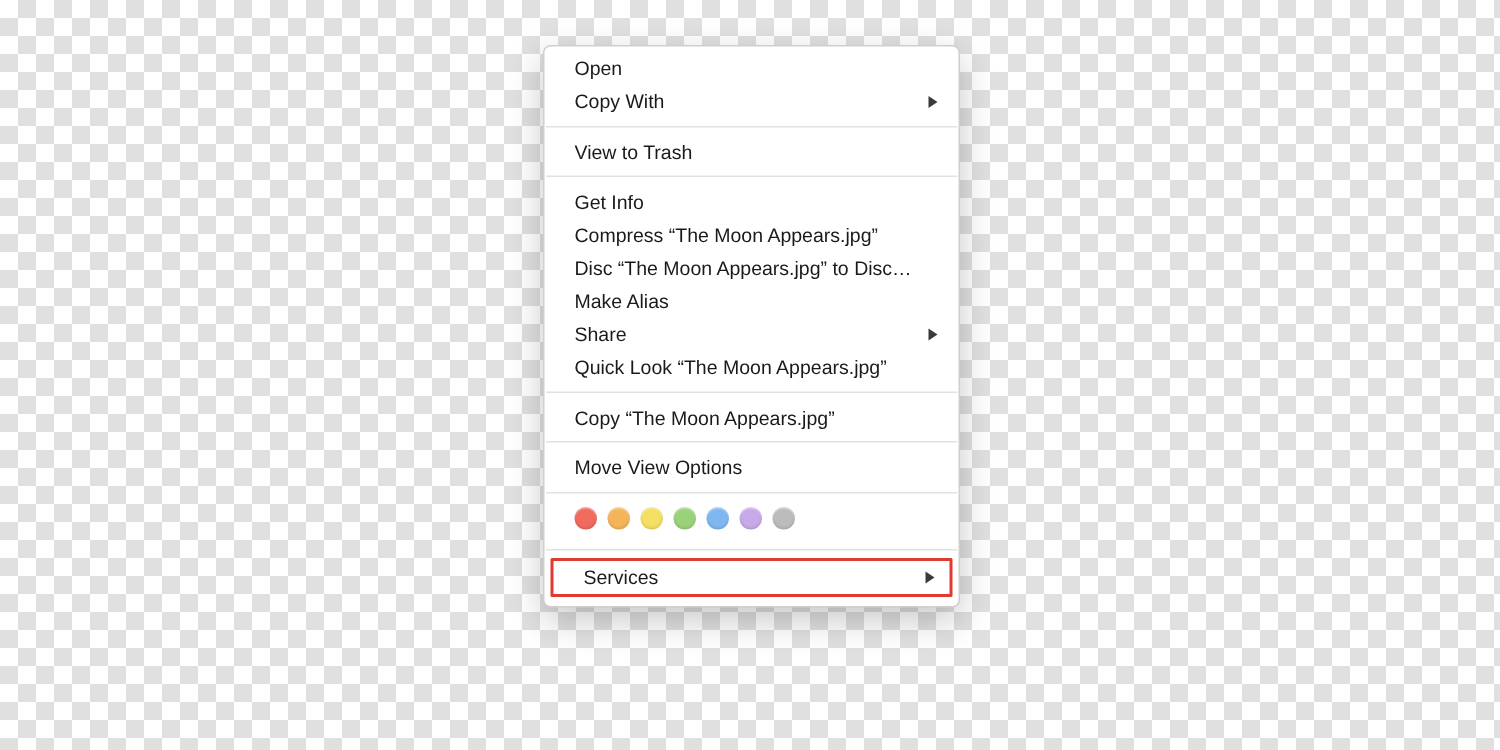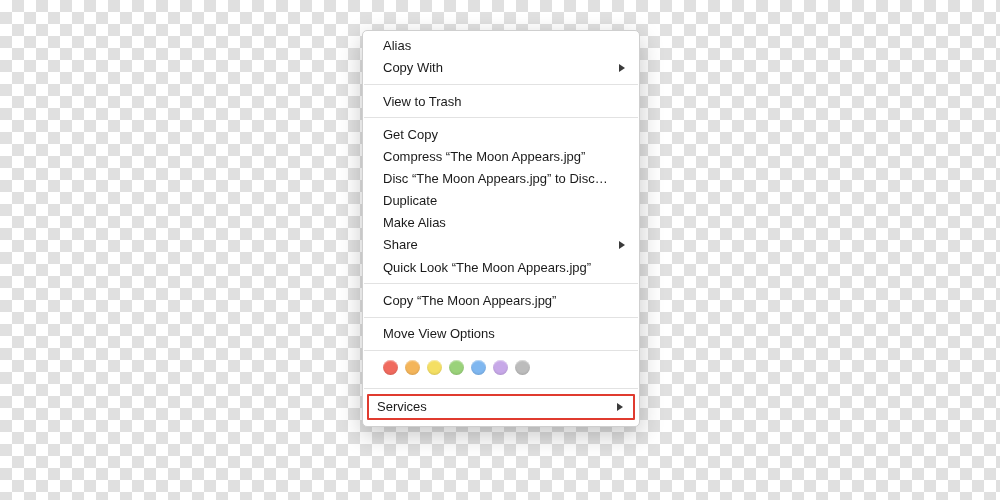--- a/index.html
+++ b/index.html
@@ -61,63 +61,60 @@
       width: 15px; height: 15px;
       border-radius: 50%;
       box-shadow: inset 0 -1px 2px rgba(0,0,0,0.12), inset 0 1px 1px rgba(255,255,255,0.5);
     }
     .highlight-box {
       border: 2px solid #e03b2f;
       margin: 0 4px 2px 4px;
       border-radius: 1px;
     }
     .highlight-box .menu-item {
-      padding-left: 8px;
+      padding-left: 20px;
       padding-right: 10px;
       border-radius: 11px;
     }
   </style>
 </head>
 <body>
 
 <div class="context-menu">
 
   <div class="menu-item">
-    <span class="label">Alias</span>
+    <span class="label">Open</span>
   </div>
 
   <div class="menu-item">
     <span class="label">Copy With</span>
     <span class="chevron"></span>
   </div>
 
   <div class="separator"></div>
 
   <div class="menu-item">
     <span class="label">View to Trash</span>
   </div>
 
   <div class="separator"></div>
 
   <div class="menu-item">
-    <span class="label">Get Copy</span>
+    <span class="label">Get Info</span>
   </div>
 
 
   <div class="menu-item">
     <span class="label">Compress “The Moon Appears.jpg”</span>
   </div>
 
   <div class="menu-item">
     <span class="label">Disc “The Moon Appears.jpg” to Disc…</span>
   </div>
 
-  <div class="menu-item">
-    <span class="label">Duplicate</span>
-  </div>
 
   <div class="menu-item">
     <span class="label">Make Alias</span>
   </div>
 
   <div class="menu-item">
     <span class="label">Share</span>
     <span class="chevron"></span>
   </div>
 

